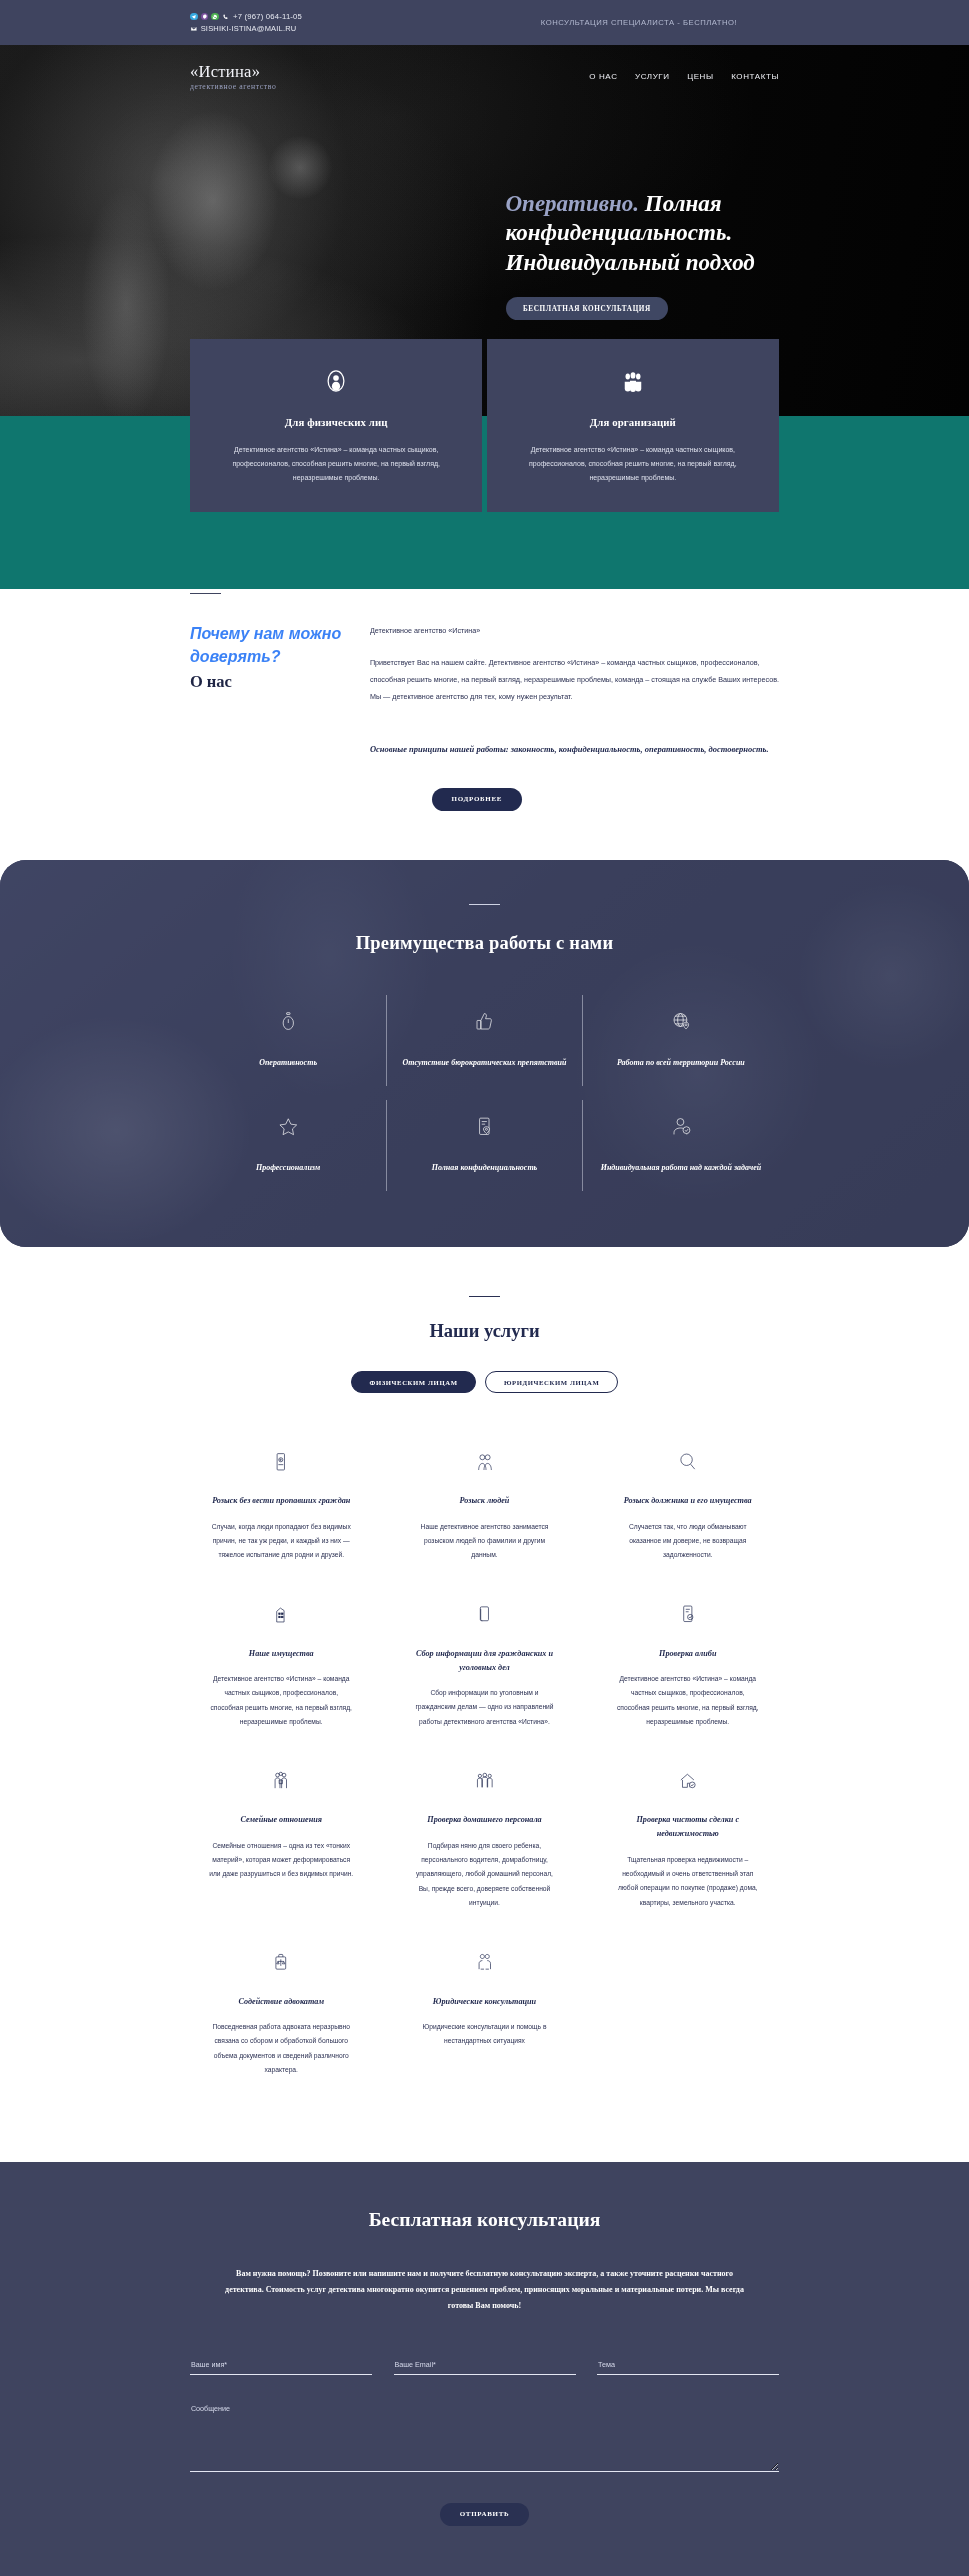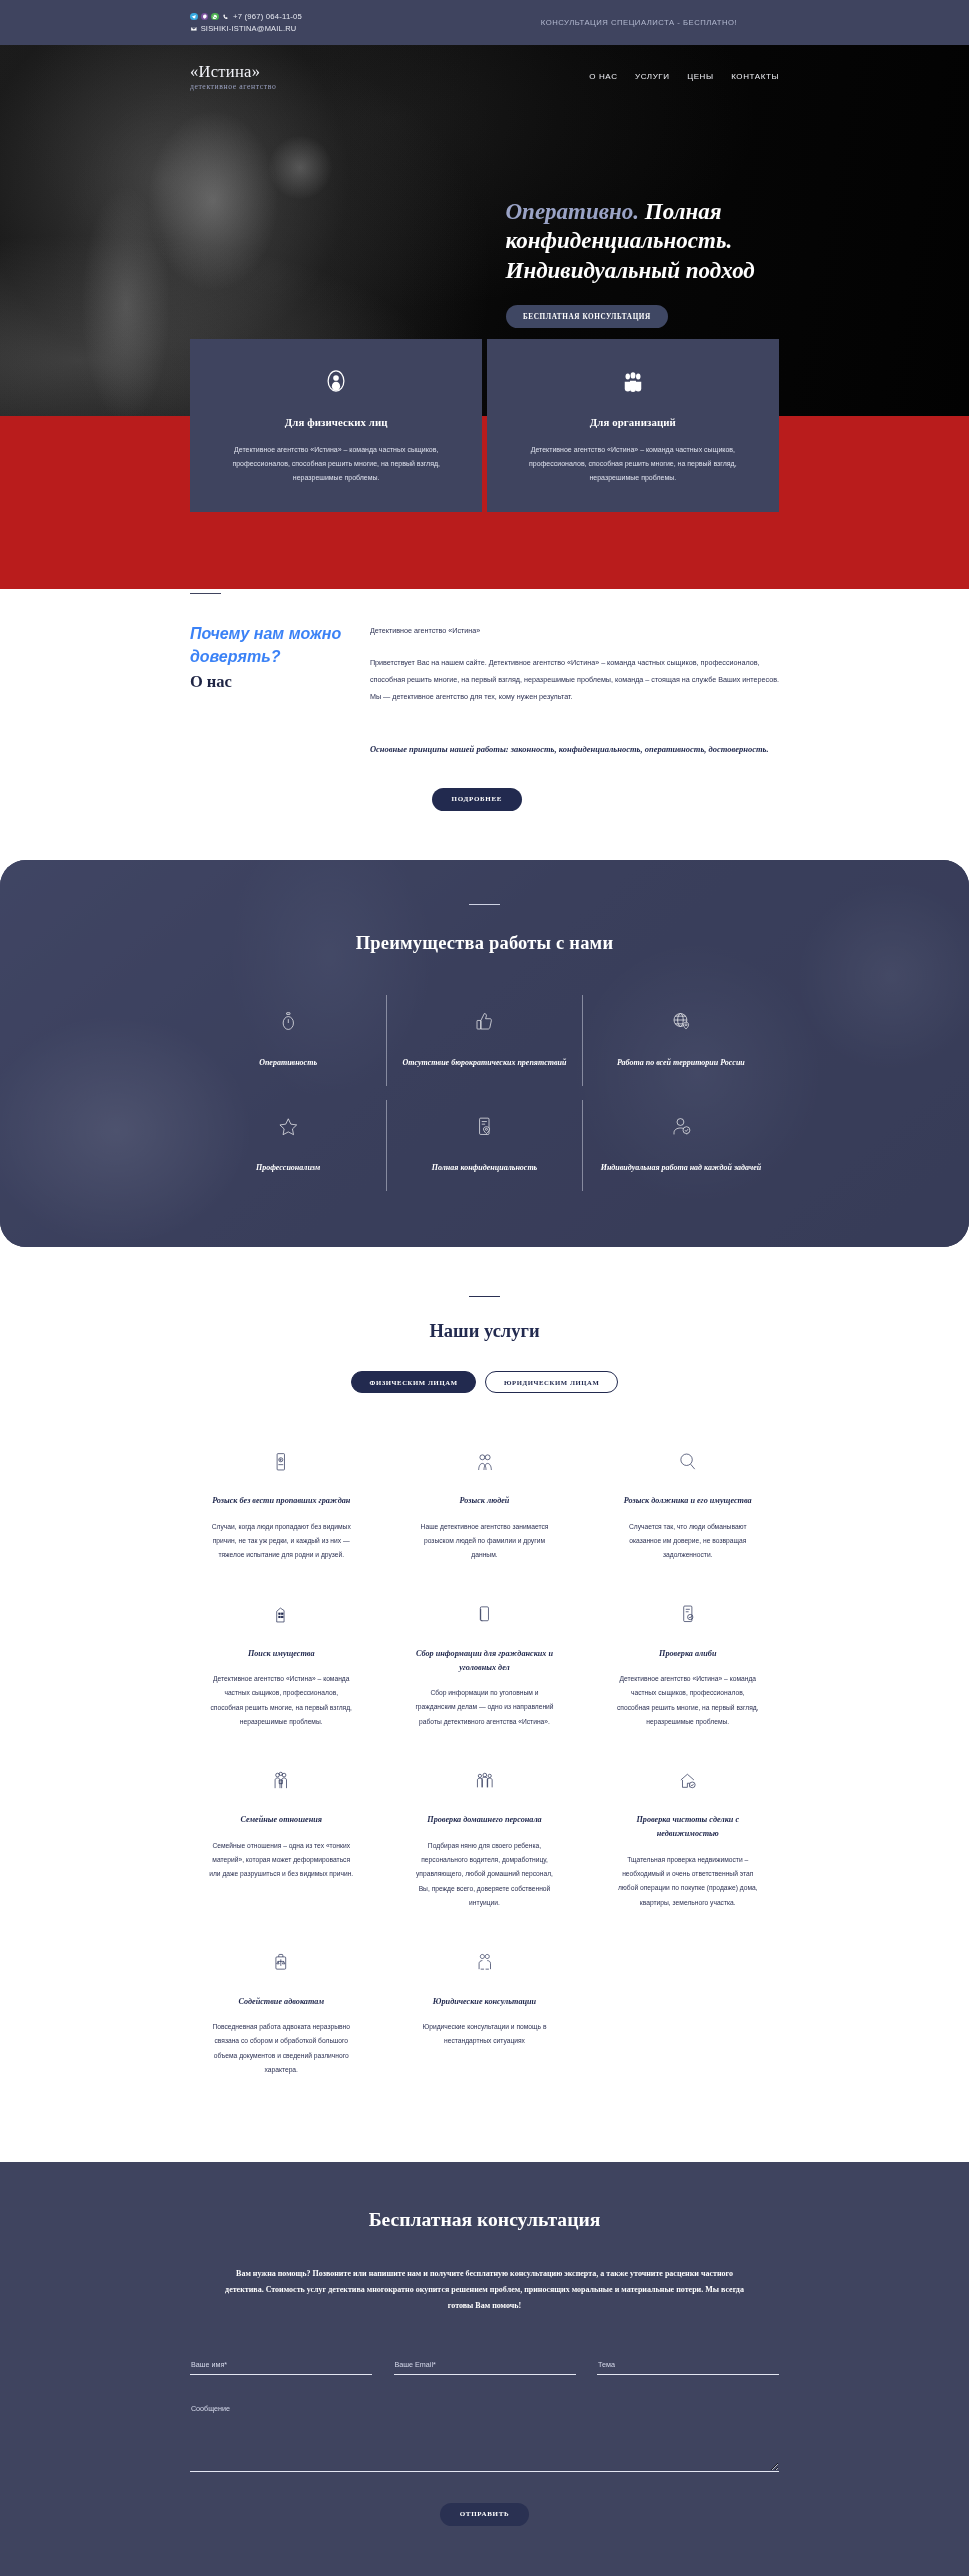--- a/index.html
+++ b/index.html
@@ -60,35 +60,35 @@
   }
   .logo-sub {
     font-family:"Liberation Serif", serif; font-size:7.7px; color:#9aa1c0;
     letter-spacing:0.6px; margin-top:1px;
   }
   .nav { width:50%; display:flex; justify-content:flex-end; gap:17.5px; padding-right:14.4px; }
   .nav a {
     color:#f0f1f6; text-decoration:none; font-size:8px;
     letter-spacing:0.6px; text-transform:uppercase;
   }
-  .hero-copy { position:absolute; left:330px; top:144px; width:289px;margin-top:8px; }
+  .hero-copy { position:absolute; left:330px; top:144px; width:289px; }
   .hero-h1 {
     font-family:"Liberation Serif", serif; font-size:23px; line-height:1.28;
     font-style:italic; font-weight:700; color:#ffffff;
   }
   .hero-h1 .accent { color:#9aa3c6; }
   .hero-btn {
     margin-top:19.6px; display:inline-block; background:#3f4763;
     color:#fff; border:none; border-radius:13.4px; padding:7.7px 17.5px;
     font-family:"Liberation Serif", serif; font-size:7.2px; font-weight:700;
     letter-spacing:0.6px; text-transform:uppercase; cursor:pointer;
   }
 
   
-  .cards-band { position:relative; background:#b91c1c; }
+  .cards-band { position:relative; background:#0f766e; }
   .cards-band .wrap { display:flex; gap:4.1px; position:relative; top:-77px; margin-bottom:-57px; padding:0 14.4px; }
   .aud-card {
     flex:1; background:#3f445f; padding:25px 21.6px 27px; text-align:center;
   }
   .aud-icon { height:34px; display:flex; align-items:center; justify-content:center; }
   .aud-icon svg { fill:#ffffff; }
   .aud-title {
     font-family:"Liberation Serif", serif; font-size:10.8px; font-weight:700;
     color:#fff; margin-top:17.5px; letter-spacing:0.1px;
   }
@@ -457,21 +457,21 @@
       <div class="svc-cell">
         <div class="svc-ico">
           <svg viewBox="0 0 48 48" width="19.6" height="19.6">
               <path d="M14 44V18l9-8 9 6v28H14Z"></path>
               <rect x="19" y="22" width="3.5" height="3.5" fill="#222a4f"></rect>
               <rect x="26" y="22" width="3.5" height="3.5" fill="#222a4f"></rect>
               <rect x="19" y="30" width="3.5" height="3.5" fill="#222a4f"></rect>
               <rect x="26" y="30" width="3.5" height="3.5" fill="#222a4f"></rect>
             </svg>
         </div>
-        <div class="svc-name">Поиск имущества</div>
+        <div class="svc-name">Наше имущества</div>
         <div class="svc-desc">Детективное агентство «Истина» – команда частных сыщиков, профессионалов, способная решить многие, на первый взгляд, неразрешимые проблемы.</div>
       </div>
 
       <div class="svc-cell">
         <div class="svc-ico">
           <svg viewBox="0 0 48 48" width="19.6" height="19.6">
               <rect x="13" y="7" width="20" height="34" rx="3"></rect>
               <path d="M18 41c-2 0-4-1.6-4-4V12"></path>
             </svg>
         </div>

